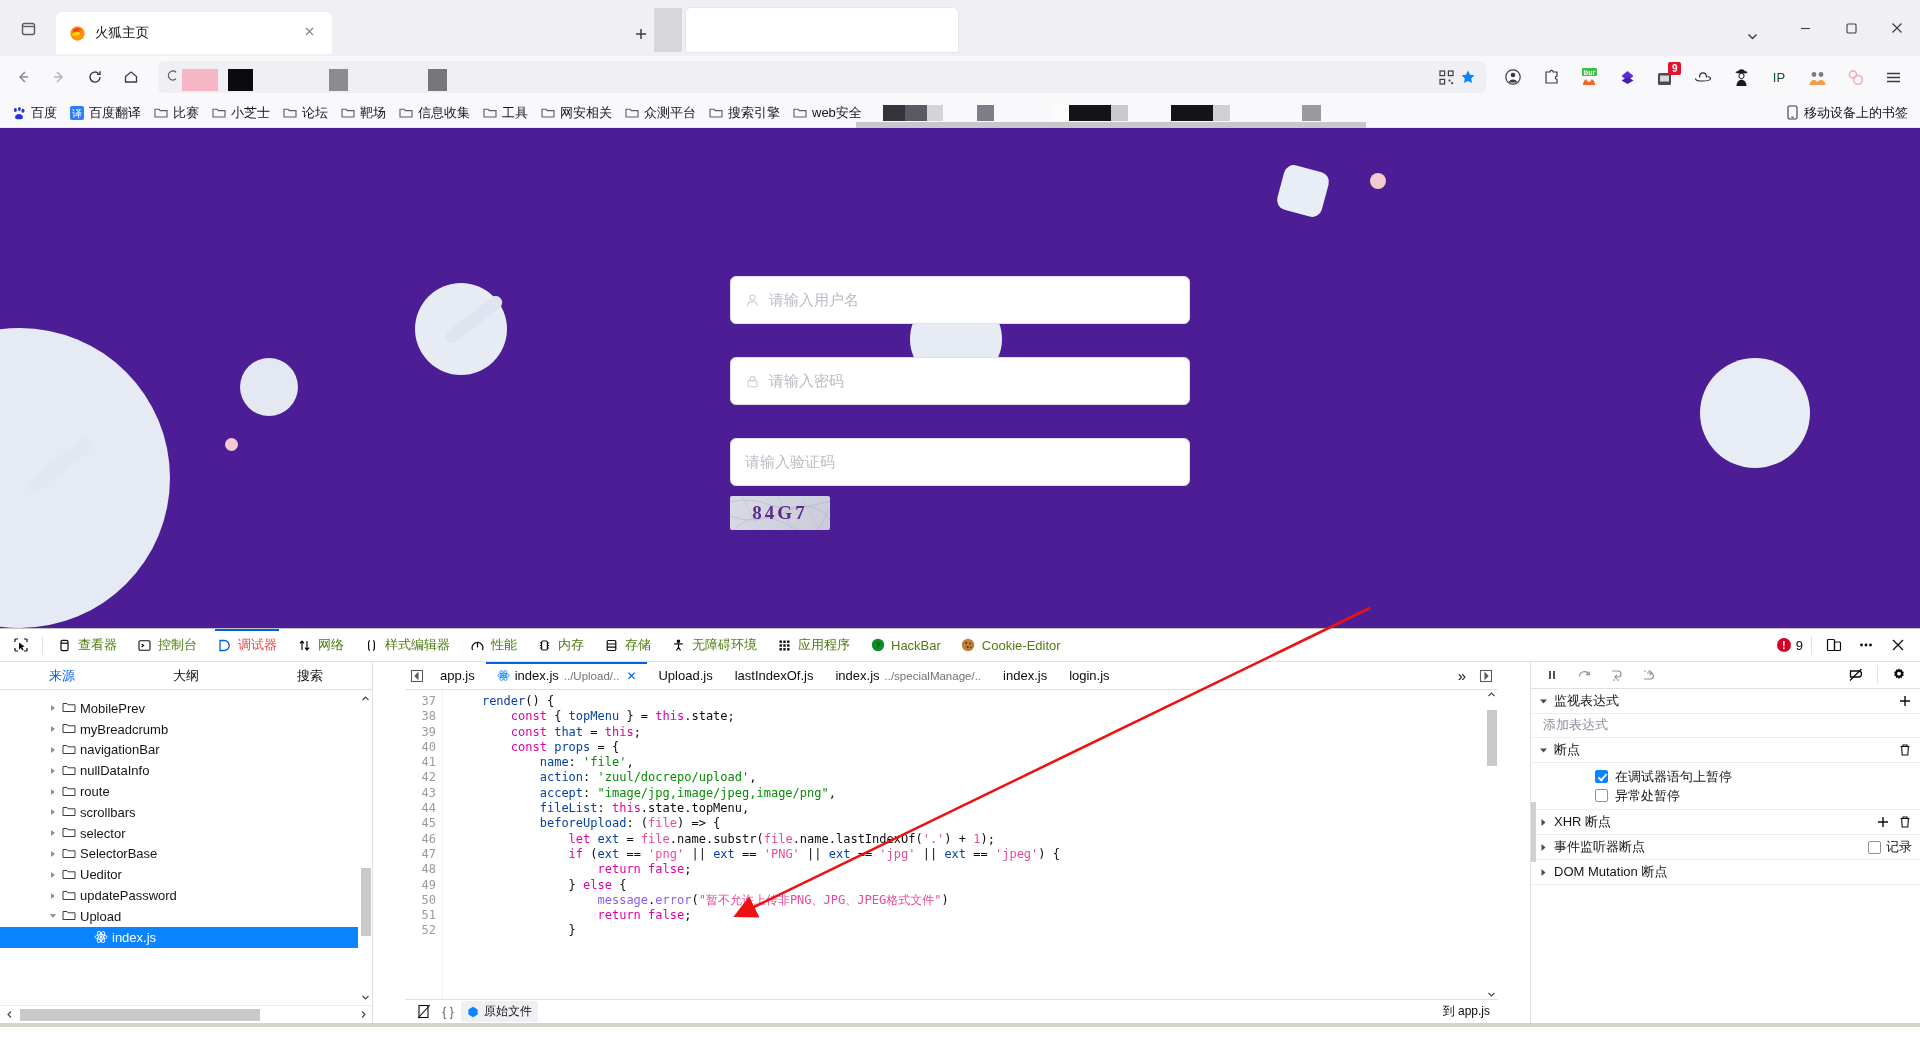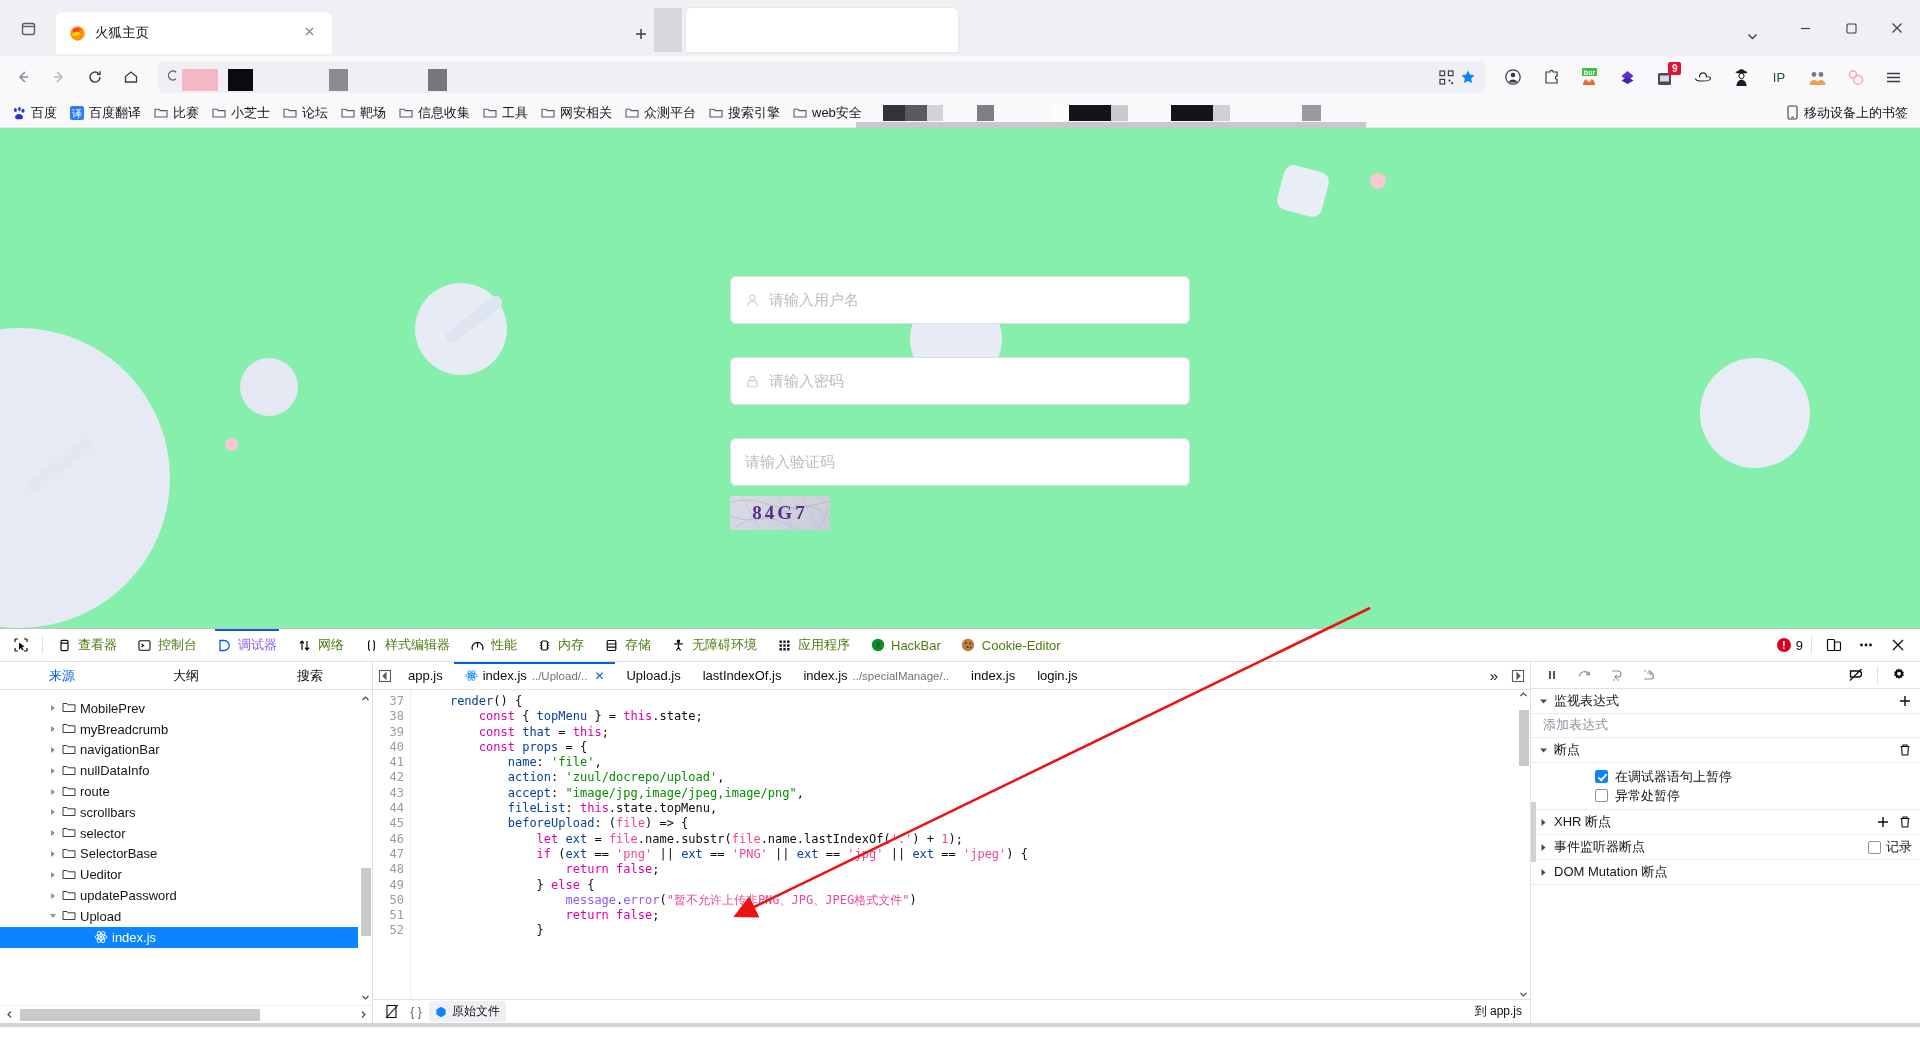--- a/index.html
+++ b/index.html
@@ -68,21 +68,21 @@
   .bm { display:flex;align-items:center;gap:5px;padding:3px 6px;border-radius:4px;white-space:nowrap;font-size:13px;}
   .bm-ico { width:14px;height:14px;flex:none;display:flex;align-items:center;justify-content:center;}
   .bm-right { margin-left:auto; display:flex;align-items:center;gap:5px;padding-right:6px;font-size:13px;}
   .bm-censor { display:flex; align-items:center; position:relative;}
   .bm-censor .cb { height:16px; }
   .grey-bar { position:absolute; left:856px; top:24px; width:510px; height:14px; background:#c8c8cc;}
 
   
   .page {
     height:500px; position:relative; overflow:hidden;
-    background:#86efac;
+    background:#4c1d95;
   }
   .blob { position:absolute; border-radius:50%; }
   .login-wrap {
     position:absolute; left:0; right:0; top:148px; display:flex; flex-direction:column; align-items:center;
   }
   .lg-field {
     width:460px; height:48px; background:#fff; border:1px solid #dcdfe6; border-radius:6px;
     display:flex; align-items:center; padding:0 14px; gap:9px; margin-bottom:33px;
     font-size:15px; color:#b9bcc4;
   }
@@ -102,32 +102,32 @@
   .dt-toolbar {
     height:33px; display:flex; align-items:center; border-bottom:1px solid #e0e0e2;
     background:#fff; padding-left:4px; position:relative;
   }
   .dt-picker { width:34px;height:30px;display:flex;align-items:center;justify-content:center;}
   .dt-sep { width:1px;height:18px;background:#e0e0e2;margin:0 4px;}
   .dt-tab {
     display:flex;align-items:center;gap:6px;padding:0 10px;height:32px;
     font-size:13px;color:#4d7c0f;white-space:nowrap;position:relative;
   }
-  .dt-tab.active { color:#8b5cf6; }
+  .dt-tab.active { color:#ef4444; }
   .dt-tab.active::after {
     content:''; position:absolute; left:8px; right:8px; top:0; height:2px; background:#0060df;
   }
   .dt-tab .ti { width:15px;height:15px;display:flex;align-items:center;justify-content:center;flex:none;}
   .dt-toolbar-right { margin-left:auto; display:flex; align-items:center; gap:4px; padding-right:8px;}
   .errbadge { display:flex;align-items:center;gap:5px;font-size:13px;color:#0c0c0d;}
   .errdot { width:14px;height:14px;border-radius:50%;background:#d70022;color:#fff;font-size:11px;
     display:flex;align-items:center;justify-content:center;font-weight:bold;line-height:1;}
   .dtbtn { width:28px;height:28px;display:flex;align-items:center;justify-content:center;border-radius:3px;}
 
-  .dt-body { flex:1; display:flex; min-height:0;}
+  .dt-body { flex:1; display:flex; min-height:0;gap:32px;}
   
   .dbg-left { width:373px; border-right:1px solid #e0e0e2; display:flex; flex-direction:column; min-height:0;}
   .dbg-left-tabs { height:28px; display:flex; border-bottom:1px solid #e0e0e2; background:#fff;}
   .dlt { flex:1; display:flex;align-items:center;justify-content:center;font-size:13px;color:#0c0c0d;position:relative;}
   .dlt.active { color:#0060df;}
   .tree { flex:1; overflow:hidden; position:relative; background:#fff;}
   .tr-row { height:20.8px; display:flex; align-items:center; gap:4px; padding-left:48px; font-size:13px; white-space:nowrap;}
   .tr-row.sel { background:#0a84ff; color:#fff; padding-left:94px;}
   .tw { width:10px;height:10px;flex:none;display:flex;align-items:center;justify-content:center;}
   .folder-ico { width:14px;height:14px;flex:none;}

